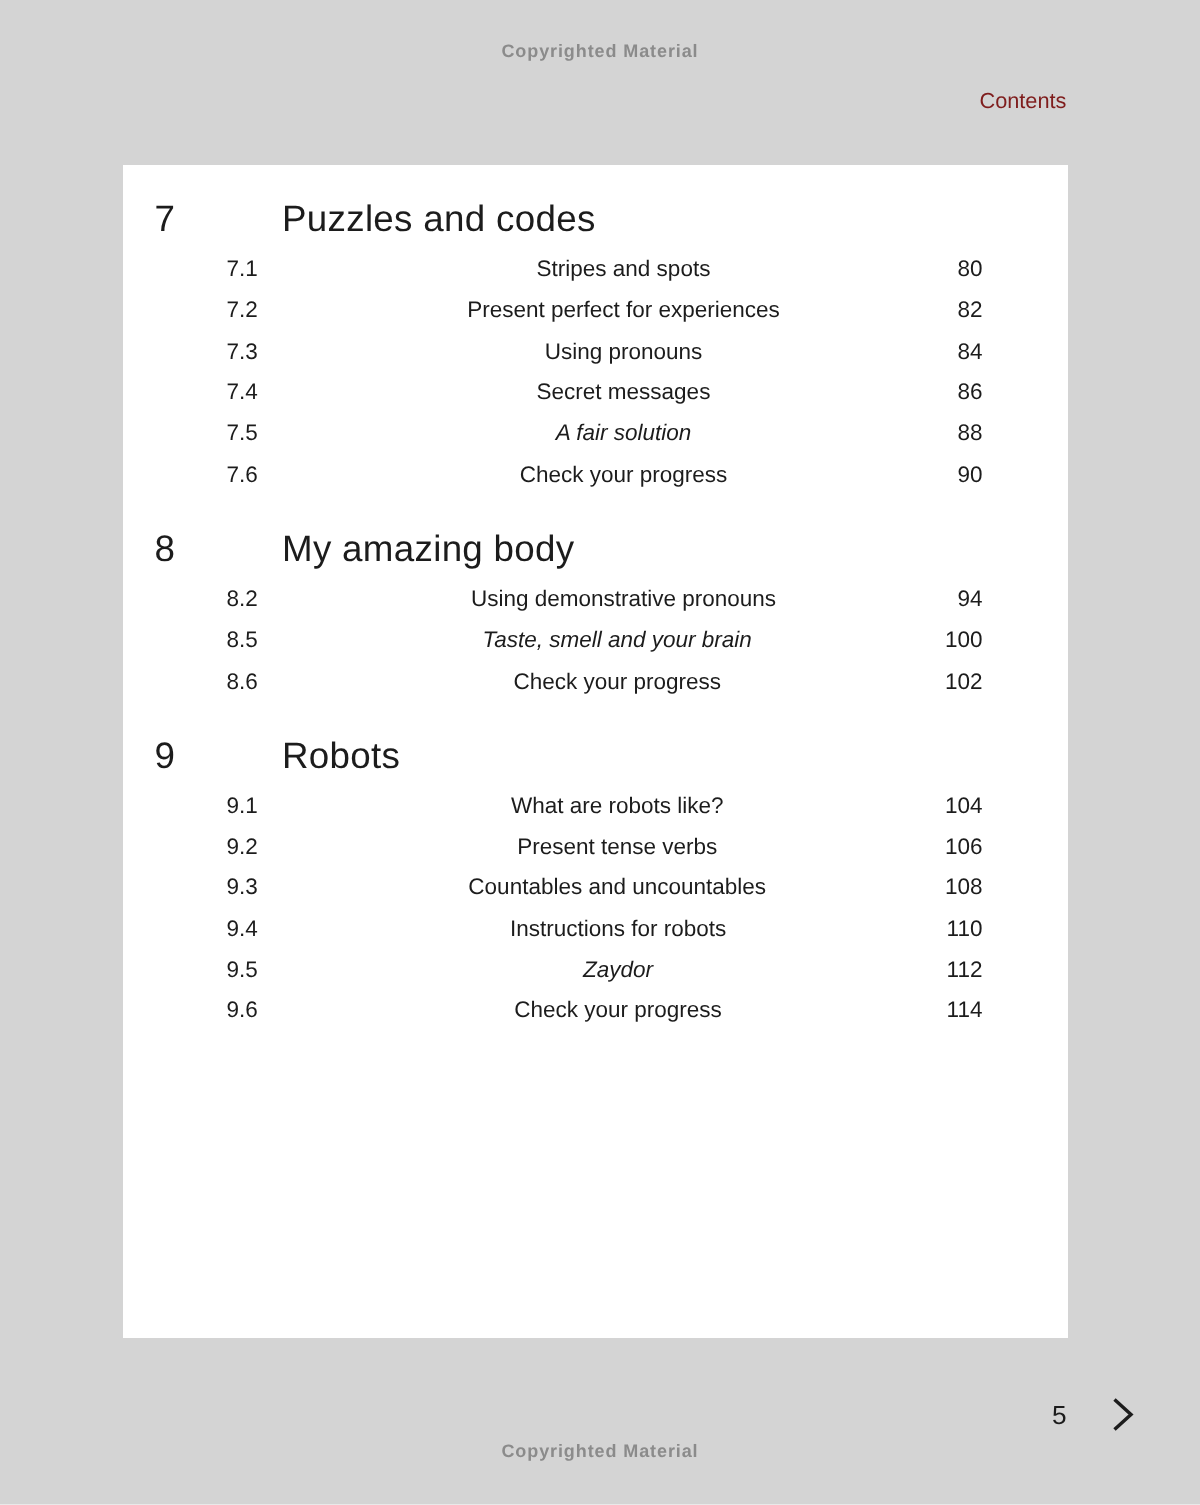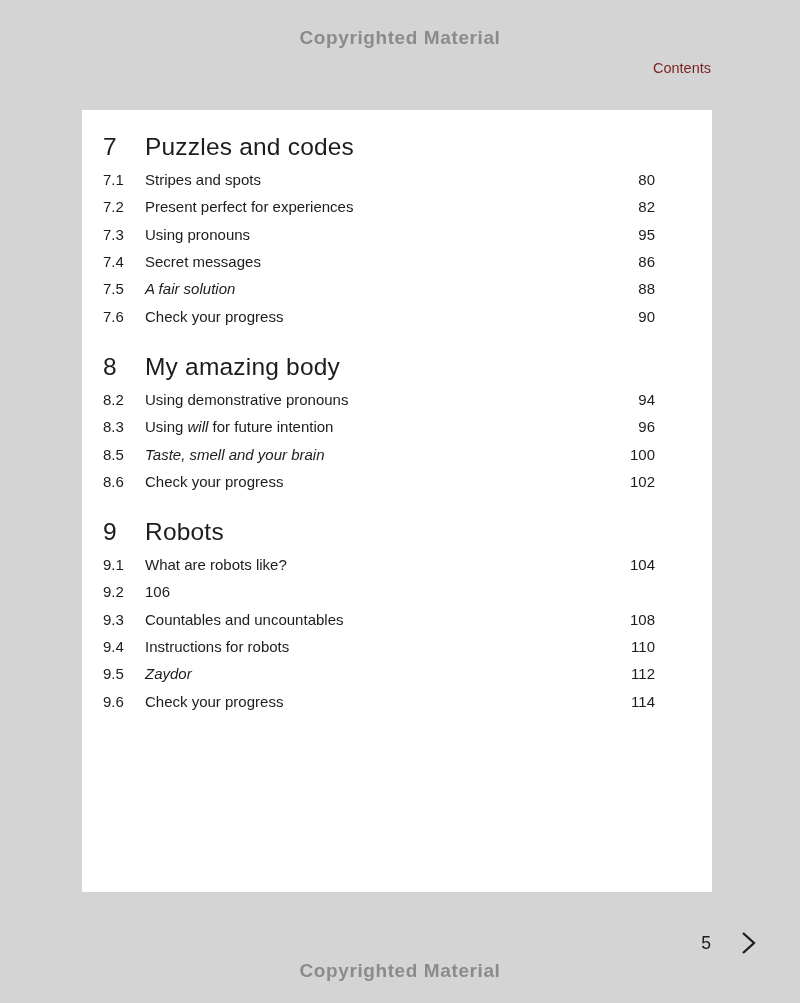--- a/index.html
+++ b/index.html
@@ -13,21 +13,21 @@
     background: #d4d4d4;
     overflow: hidden;
   }
 
   .watermark {
     position: absolute;
     width: 100%;
     text-align: center;
     color: #8b8b8b;
     font-weight: bold;
-    font-size: 19px;
+    font-size: 12px;
     letter-spacing: 0.6px;
   }
   .watermark-top { top: 27px; }
   .watermark-bottom { top: 960px; }
 
   .contents-label {
     position: absolute;
     top: 60px;
     right: 89px;
     color: #7f1d1d;
@@ -51,33 +51,34 @@
     display: flex;
     font-size: 24.5px;
     line-height: 30px;
     margin-bottom: 4px;
     letter-spacing: 0.2px;
   }
   .chapter-heading .chapter-number {
     width: 42px;
     flex: 0 0 42px;
   }
-  .chapter-heading .chapter-title { flex: 1; }
+  .chapter-heading .chapter-title { flex: 1; margin-left: 43px; }
 
   .toc-row {
     display: flex;
     align-items: center;
     height: 27.3px;
     font-size: 15px;
+    margin-left: 48px;
   }
   .toc-row .row-num {
     width: 42px;
     flex: 0 0 42px;
   }
-  .toc-row .row-title { flex: 1; }
+  .toc-row .row-title { flex: 1; text-align: center; }
   .toc-row .row-page { text-align: center; }
   .italic { font-style: italic; }
 
   .pager {
     position: absolute;
     top: 929px;
     right: 41px;
     display: flex;
     align-items: center;
     gap: 26px;
@@ -119,21 +120,21 @@
             <span class="row-page">80</span>
           </div>
           <div class="toc-row">
             <span class="row-num">7.2</span>
             <span class="row-title"><span>Present perfect for experiences</span></span>
             <span class="row-page">82</span>
           </div>
           <div class="toc-row">
             <span class="row-num">7.3</span>
             <span class="row-title"><span>Using pronouns</span></span>
-            <span class="row-page">95</span>
+            <span class="row-page">84</span>
           </div>
           <div class="toc-row">
             <span class="row-num">7.4</span>
             <span class="row-title"><span>Secret messages</span></span>
             <span class="row-page">86</span>
           </div>
           <div class="toc-row">
             <span class="row-num">7.5</span>
             <span class="row-title"><span class="italic">A fair solution</span></span>
             <span class="row-page">88</span>
@@ -148,25 +149,20 @@
           <div class="chapter-heading">
             <span class="chapter-number">8</span>
             <span class="chapter-title">My amazing body</span>
           </div>
           <div class="toc-row">
             <span class="row-num">8.2</span>
             <span class="row-title"><span>Using demonstrative pronouns</span></span>
             <span class="row-page">94</span>
           </div>
           <div class="toc-row">
-            <span class="row-num">8.3</span>
-            <span class="row-title"><span>Using </span><span class="italic">will</span><span> for future intention</span></span>
-            <span class="row-page">96</span>
-          </div>
-          <div class="toc-row">
             <span class="row-num">8.5</span>
             <span class="row-title"><span class="italic">Taste, smell and your brain</span></span>
             <span class="row-page">100</span>
           </div>
           <div class="toc-row">
             <span class="row-num">8.6</span>
             <span class="row-title"><span>Check your progress</span></span>
             <span class="row-page">102</span>
           </div>
         </div>
@@ -175,20 +171,21 @@
             <span class="chapter-number">9</span>
             <span class="chapter-title">Robots</span>
           </div>
           <div class="toc-row">
             <span class="row-num">9.1</span>
             <span class="row-title"><span>What are robots like?</span></span>
             <span class="row-page">104</span>
           </div>
           <div class="toc-row">
             <span class="row-num">9.2</span>
+            <span class="row-title"><span>Present tense verbs</span></span>
             <span class="row-page">106</span>
           </div>
           <div class="toc-row">
             <span class="row-num">9.3</span>
             <span class="row-title"><span>Countables and uncountables</span></span>
             <span class="row-page">108</span>
           </div>
           <div class="toc-row">
             <span class="row-num">9.4</span>
             <span class="row-title"><span>Instructions for robots</span></span>

